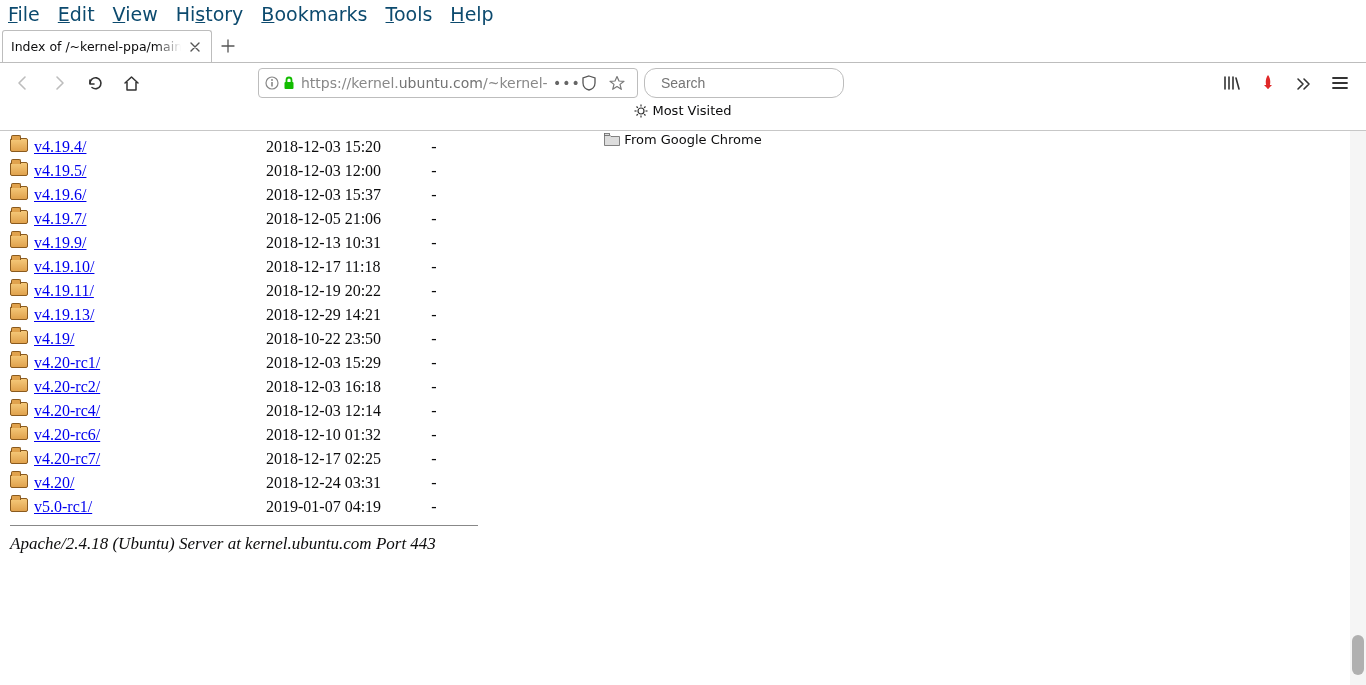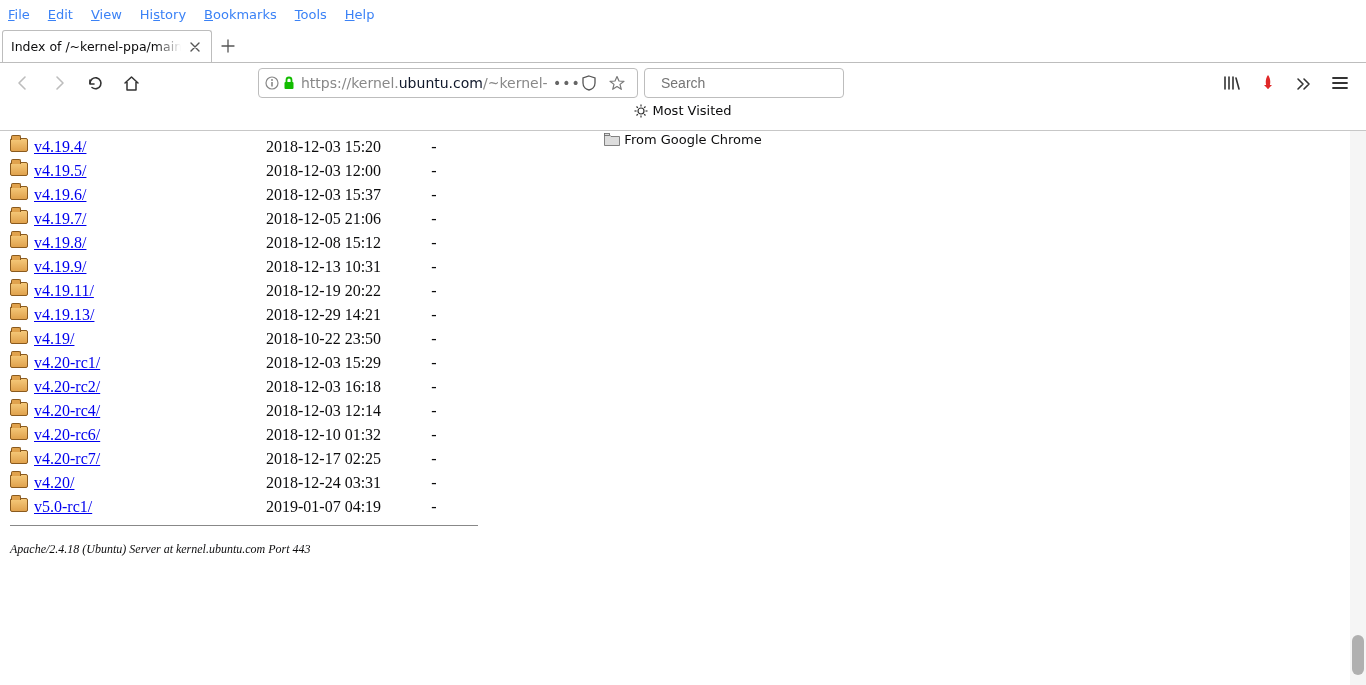--- a/index.html
+++ b/index.html
@@ -17,22 +17,22 @@
   
   .menubar {
     display:flex;
     align-items:center;
     padding:2px 6px 2px 8px;
     height:28px;
     background:#ffffff;
     gap:18px;
   }
   .menubar .menuitem {
-    font-size:13px;
-    color:#3b82f6;
+    font-size:19px;
+    color:#0c4a6e;
     cursor:default;
     text-align:right;
   }
   .menubar .menuitem .ul { text-decoration: underline; }
   
   .tabstrip {
     display:flex;
     align-items:flex-end;
     height:34px;
     padding-left:2px;
@@ -87,29 +87,29 @@
     min-width:0;
   }
   .urlbar .identity { display:flex; align-items:center; gap:4px; }
   .urlbar .url-text {
     flex:1;
     overflow:hidden;
     white-space:nowrap;
     font-size:14px;
     color:#888;
   }
-  .urlbar .host-strong { color:#0f172a;margin-top:28px; }
+  .urlbar .host-strong { color:#737373;margin-top:28px; }
   .url-action { color:#666; width:22px; text-align:center; cursor:pointer; font-size:14px;}
   .searchbar {
     display:flex;
     align-items:center;
     height:30px;
     width:200px;
     border:1px solid #bdbdbd;
-    border-radius:4px;
+    border-radius:12px;
     padding:0 8px;
     gap:6px;
     color:#888;
     font-size:14px;
   }
   .searchbar input {
     border:none; outline:none; flex:1; font-size:14px; background:transparent;
   }
   .rightspace { flex:1; }
   .right-icons { display:flex; align-items:center; gap:16px; padding-right:8px;}
@@ -159,23 +159,23 @@
     content:"";
     position:absolute;
     top:-4px; left:0;
     width:8px; height:4px;
     background:#e0a24d;
     border:1px solid #8a5a1e;
     border-bottom:none;
     border-radius:2px 2px 0 0;
   }
   .server-footer {
-    margin-top:16px;
+    margin-top:8px;
     font-style:italic;
-    font-size:12px;
+    font-size:17px;
   }
   hr.dirline {
     border:none;
     border-top:1px solid #888;
     width:468px;
     margin:6px 0 6px 0;
   }
   
   .fake-scrollbar {
     position:absolute;
@@ -363,28 +363,28 @@
           <td class="col-size">-</td>
         </tr>
         <tr>
           <td class="col-icon"><span class="folder-icon"></span></td>
           <td class="col-name"><a class="dir-link" href="#">v4.19.7/</a></td>
           <td class="col-date">2018-12-05 21:06</td>
           <td class="col-size">-</td>
         </tr>
         <tr>
           <td class="col-icon"><span class="folder-icon"></span></td>
-          <td class="col-name"><a class="dir-link" href="#">v4.19.8/</a></td>
-          <td class="col-date">2018-12-08 15:12</td>
-          <td class="col-size">-</td>
-        </tr>
-        <tr>
-          <td class="col-icon"><span class="folder-icon"></span></td>
           <td class="col-name"><a class="dir-link" href="#">v4.19.9/</a></td>
           <td class="col-date">2018-12-13 10:31</td>
+          <td class="col-size">-</td>
+        </tr>
+        <tr>
+          <td class="col-icon"><span class="folder-icon"></span></td>
+          <td class="col-name"><a class="dir-link" href="#">v4.19.10/</a></td>
+          <td class="col-date">2018-12-17 11:18</td>
           <td class="col-size">-</td>
         </tr>
         <tr>
           <td class="col-icon"><span class="folder-icon"></span></td>
           <td class="col-name"><a class="dir-link" href="#">v4.19.11/</a></td>
           <td class="col-date">2018-12-19 20:22</td>
           <td class="col-size">-</td>
         </tr>
         <tr>
           <td class="col-icon"><span class="folder-icon"></span></td>

